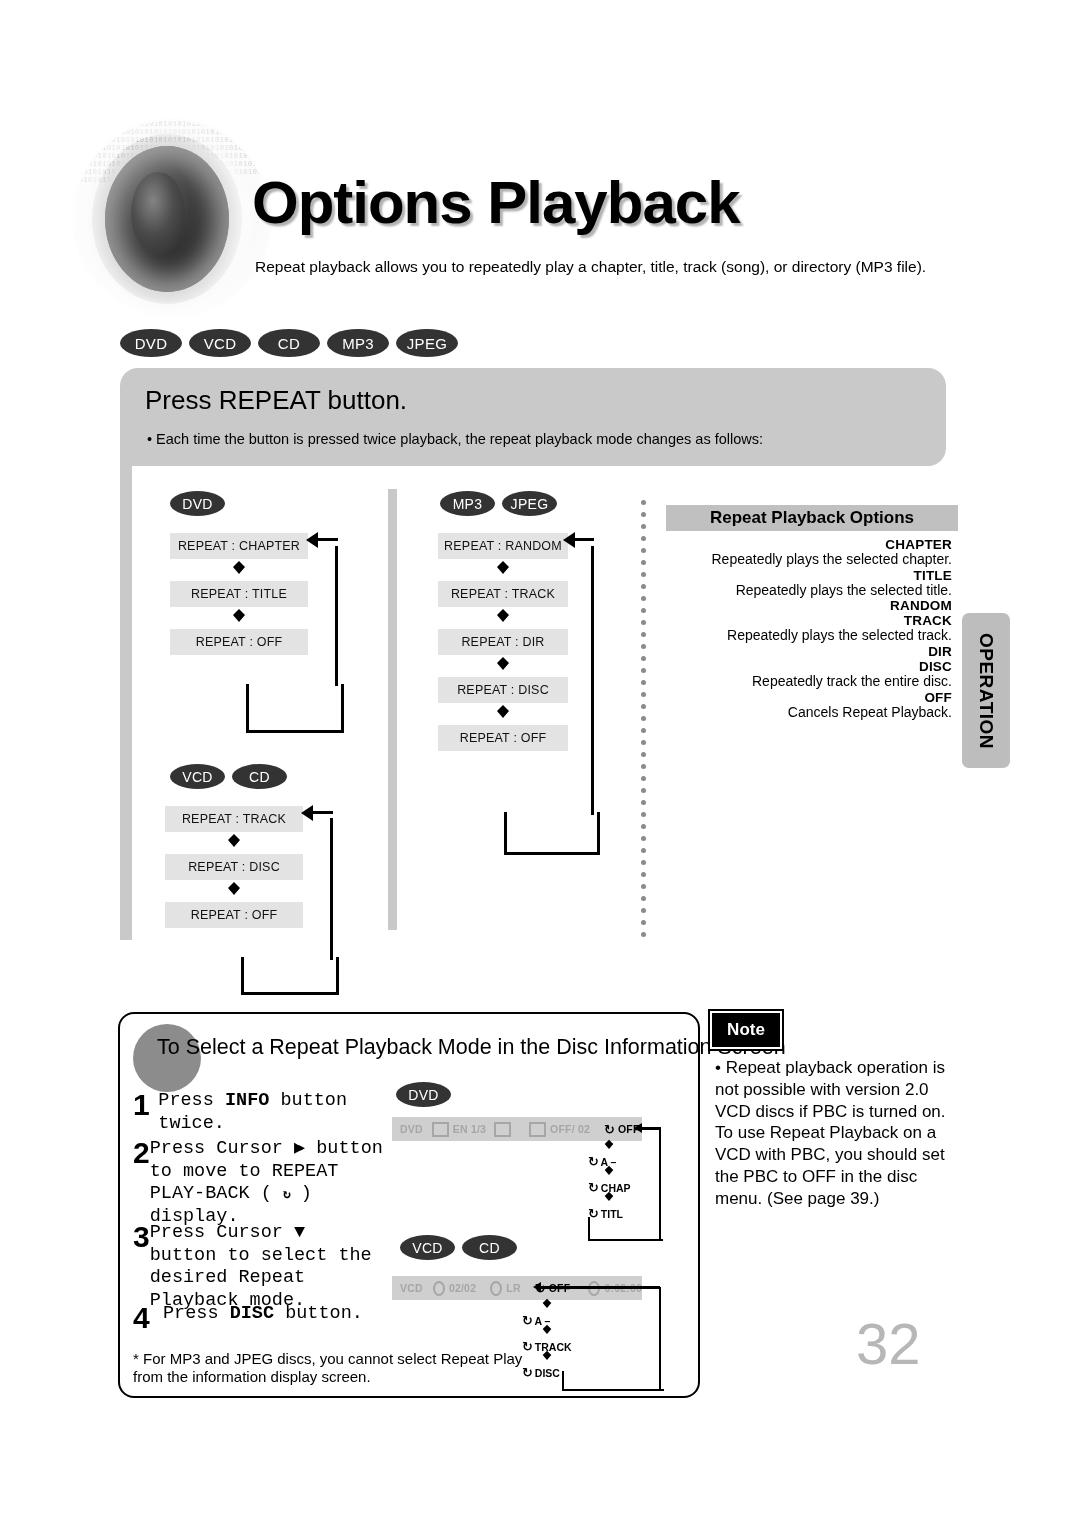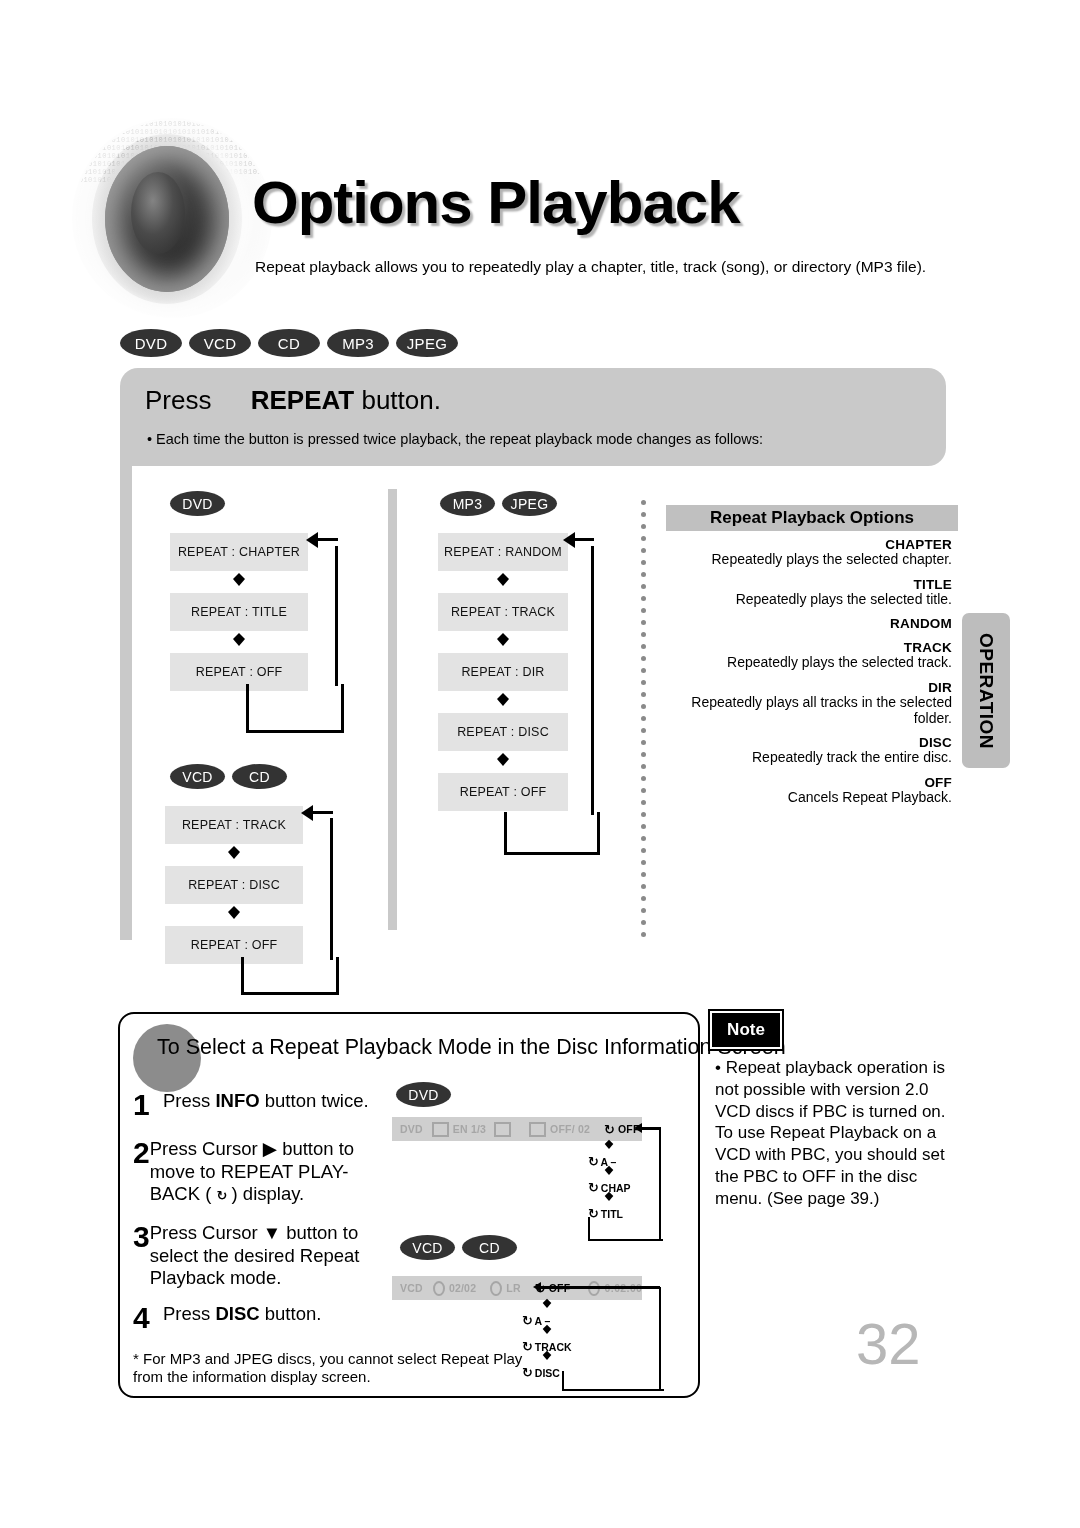--- a/index.html
+++ b/index.html
@@ -58,31 +58,31 @@
   }
   .badge.sm{width:55px;height:25px;font-size:14px;}
   #disc-badges{left:120px;top:329px;}
 
   
   #repeat-panel{
     left:120px;top:368px;width:826px;height:98px;background:#c9c9c9;
     border-radius:18px 18px 18px 0;
   }
   #repeat-panel-title{left:145px;top:385px;font-size:26px;white-space:nowrap;}
-  #repeat-panel-title b{font-weight:bold;margin-left:32px;}
+  #repeat-panel-title b{font-weight:normal;}
   #repeat-panel-note{left:147px;top:431px;font-size:14.5px;white-space:nowrap;}
 
   
   #left-rail{left:120px;top:466px;width:12px;height:474px;background:#c9c9c9;}
   
   #col-divider{left:388px;top:489px;width:9px;height:441px;background:#c9c9c9;}
   .flowbox{
     background:#e3e3e3;color:#111;font-size:12.5px;
     display:flex;align-items:center;justify-content:center;
-    height:38px;white-space:nowrap;letter-spacing:.2px;
+    height:26px;white-space:nowrap;letter-spacing:.2px;
   }
   .dia{
     width:0;height:0;margin:0 auto;
     border-left:6px solid transparent;border-right:6px solid transparent;
     border-top:7px solid #000;position:relative;
   }
   .dia:before{
     content:"";position:absolute;left:-6px;top:-13px;width:0;height:0;
     border-left:6px solid transparent;border-right:6px solid transparent;
     border-bottom:6px solid #000;
@@ -92,21 +92,21 @@
   
   .loop{position:absolute;border:3px solid #000;}
 
   
   #options-panel{left:648px;top:505px;width:300px;}
   #options-header{
     background:#c0c0c0;font-weight:bold;font-size:17px;color:#000;
     height:26px;display:flex;align-items:center;justify-content:center;
     width:292px;margin-left:18px;
   }
-  .opt-term{font-weight:bold;font-size:13.5px;margin-top:9px;letter-spacing:.2px;}
+  .opt-term{font-weight:bold;font-size:13.5px;letter-spacing:.2px;}
   .opt-desc{font-size:14px;line-height:1.12;}
   #options-body{margin-left:22px;width:282px;margin-top:3px;text-align:right;}
 
   
   #dot-divider{left:641px;top:500px;width:5px;height:440px;}
   #dot-divider i{display:block;width:5px;height:5px;border-radius:50%;background:#8a8a8a;margin-bottom:7px;}
 
   
   #operation-tab{
     left:962px;top:613px;width:48px;height:155px;background:#bdbdbd;
@@ -122,21 +122,21 @@
     background:#fff;
   }
   #info-ellipse{
     left:133px;top:1024px;width:68px;height:68px;border-radius:50%;background:#8c8c8c;
   }
   #info-heading{
     left:157px;top:1035px;font-size:21.5px;white-space:nowrap;
   }
   .step{position:absolute;display:flex;}
   .step-num{font-size:30px;font-weight:bold;line-height:1;width:30px;}
-  .step-text{font-size:18.5px;line-height:1.22;}
+  .step-text{font-size:18.5px;line-height:1.22;font-family:Liberation Mono, monospace;}
   .step-text b{font-weight:bold;}
   #info-footnote{left:133px;top:1350px;width:420px;font-size:15px;line-height:1.22;}
 
   
   .infobar{
     background:#cfcfcf;height:24px;display:flex;align-items:center;
     font-size:10.5px;color:#a6a6a6;font-weight:bold;letter-spacing:.2px;
   }
   .infobar .dim{color:#a6a6a6;}
   .infobar .on{color:#000;}
@@ -313,21 +313,20 @@
     </div>
     <div>
       <div class="opt-term">RANDOM</div>
     </div>
     <div>
       <div class="opt-term">TRACK</div>
       <div class="opt-desc">Repeatedly plays the selected track.</div>
     </div>
     <div>
       <div class="opt-term">DIR</div>
-      <div class="opt-desc">Repeatedly plays all tracks in the selected folder.</div>
     </div>
     <div>
       <div class="opt-term">DISC</div>
       <div class="opt-desc">Repeatedly track the entire disc.</div>
     </div>
     <div>
       <div class="opt-term">OFF</div>
       <div class="opt-desc">Cancels Repeat Playback.</div>
     </div>
   </div>

